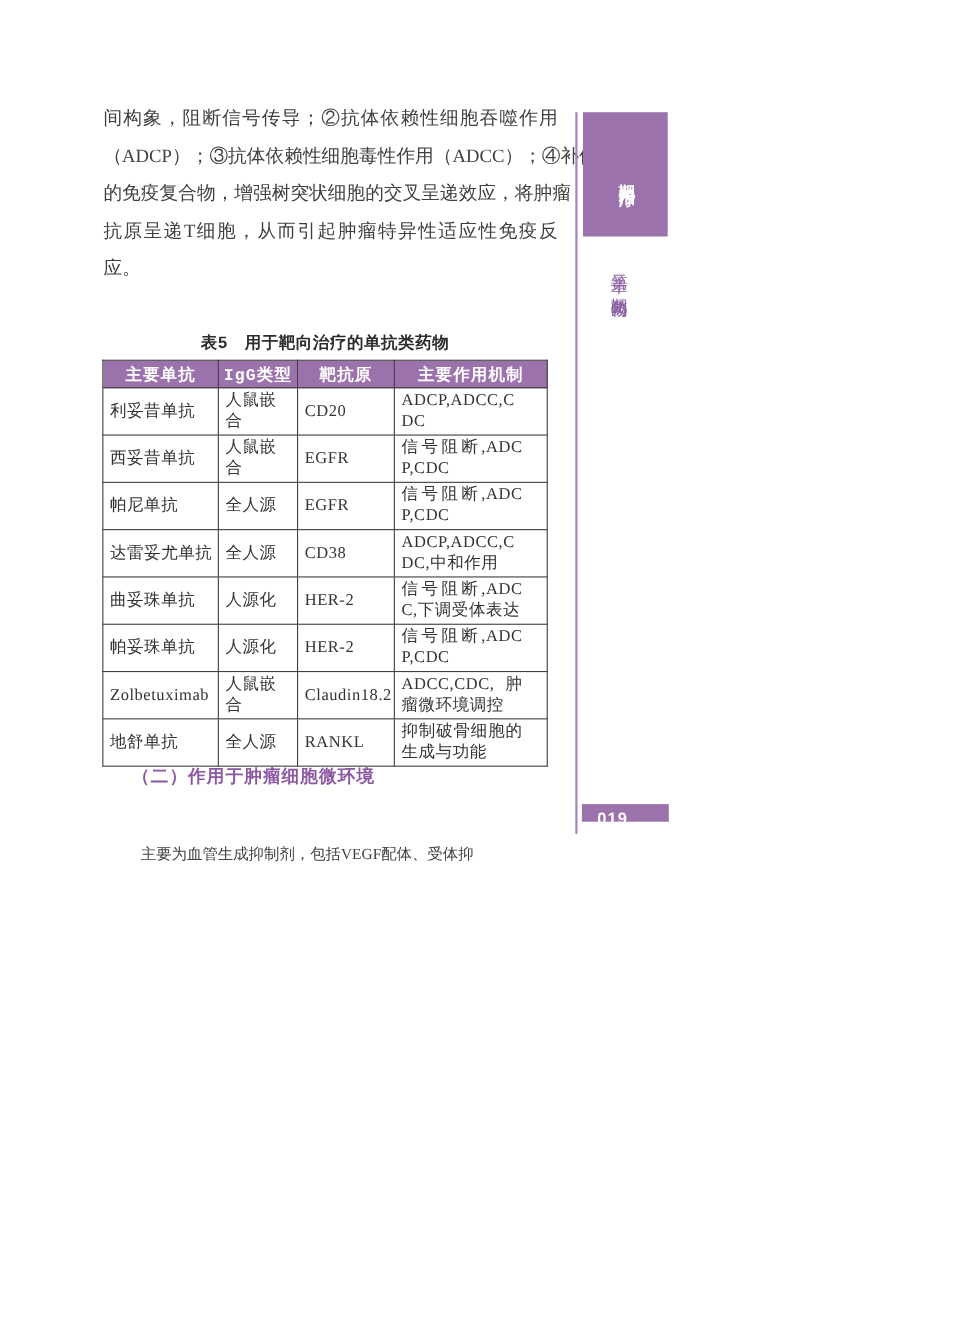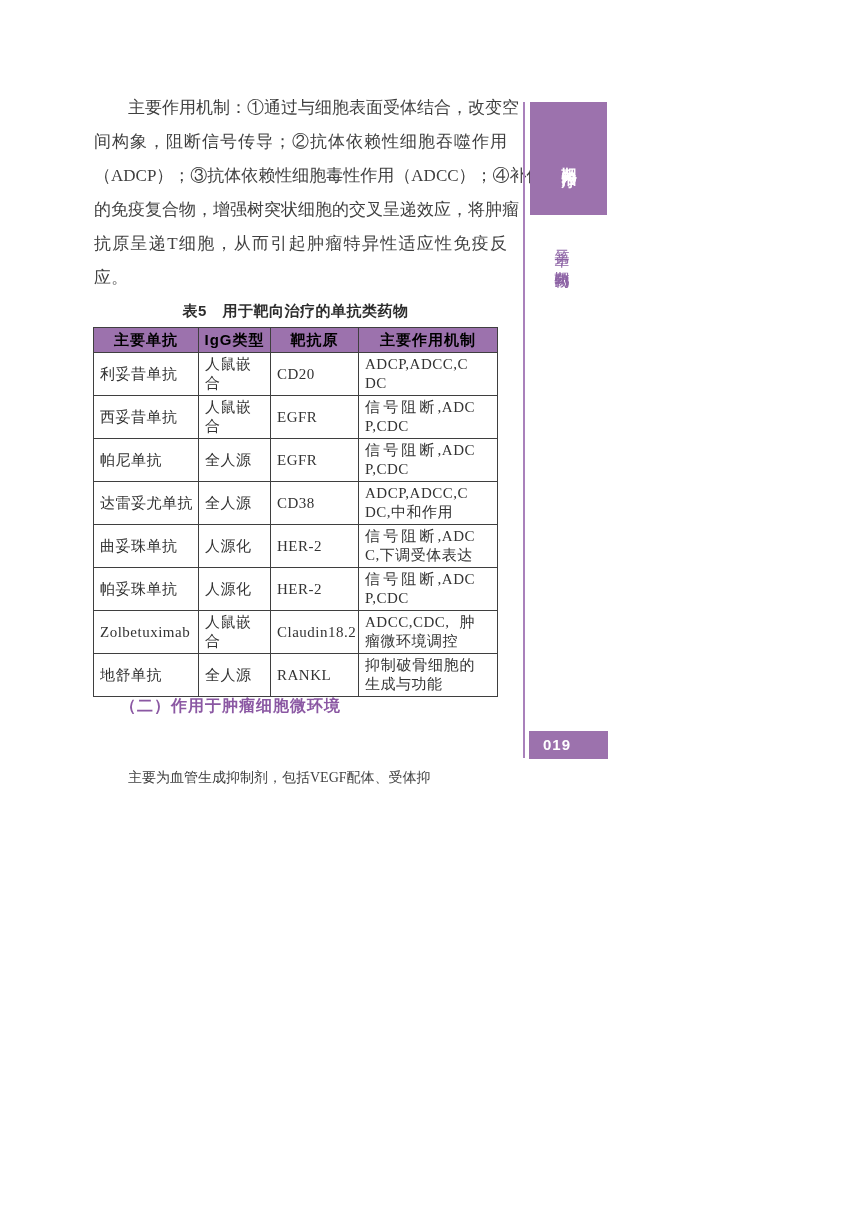--- a/index.html
+++ b/index.html
@@ -44,24 +44,24 @@
   table.drugs{
     position:absolute; left:93px; top:327px; width:404px;
     border-collapse:collapse; table-layout:fixed;
     font-size:15px; color:var(--cell-text);
   }
   table.drugs col:nth-child(1){width:105px;}
   table.drugs col:nth-child(2){width:72px;}
   table.drugs col:nth-child(3){width:88px;}
   table.drugs col:nth-child(4){width:139px;}
   table.drugs th{
-    background:var(--accent); color:#000000; font-weight:bold;
+    background:var(--accent); color:#ffffff; font-weight:bold;
     height:25px; text-align:center; letter-spacing:1px;
     border:1px solid var(--table-border); padding:0 2px;
-    font-family:Liberation Sans, sans-serif; font-size:15px;
+    font-family:Liberation Mono, monospace; font-size:15px;
   }
   table.drugs td{
     border:1px solid var(--table-border);
     padding:2px 5px 2px 6px; vertical-align:middle;
     line-height:19px; letter-spacing:.5px;
   }
   table.drugs tbody tr{height:43px;}
   table.drugs tbody tr:first-child{height:25px;}
   table.drugs td:nth-child(4){
     text-align:justify; word-break:break-all; padding-right:22px;
@@ -96,32 +96,31 @@
     font-family:"Liberation Sans","DejaVu Sans",sans-serif;
   }
   .chapter{
     position:absolute; left:552px; top:238px; height:360px;
     writing-mode:vertical-rl; color:var(--chapter-text);
     font-size:15px; letter-spacing:1px;
     font-family:"Liberation Sans","DejaVu Sans",sans-serif;
   }
   .chapter .part2{ display:inline-block; margin-top:18px; }
   .page-num{
-    position:absolute; left:529px; top:731px; width:79px; height:28px;
+    position:absolute; left:529px; top:731px; width:79px; height:16px;
     background:var(--accent); color:#ffffff;
     font-family:"Liberation Sans","DejaVu Sans",sans-serif;
     font-weight:bold; font-size:15px; line-height:28px;
     padding-left:14px; letter-spacing:1px;
   }
 </style>
 </head>
 <body>
 
 <div class="intro">
-    <div class="pline first">主要作用机制：①通过与细胞表面受体结合，改变空</div>
     <div class="pline">间构象，阻断信号传导；②抗体依赖性细胞吞噬作用</div>
     <div class="pline">（ADCP）；③抗体依赖性细胞毒性作用（ADCC）；④补体</div>
     <div class="pline">的免疫复合物，增强树突状细胞的交叉呈递效应，将肿瘤</div>
     <div class="pline last">抗原呈递T细胞，从而引起肿瘤特异性适应性免疫反应。</div>
   </div>
 
 <div class="caption">表5　用于靶向治疗的单抗类药物</div>
 
 <table class="drugs">
   <colgroup>

